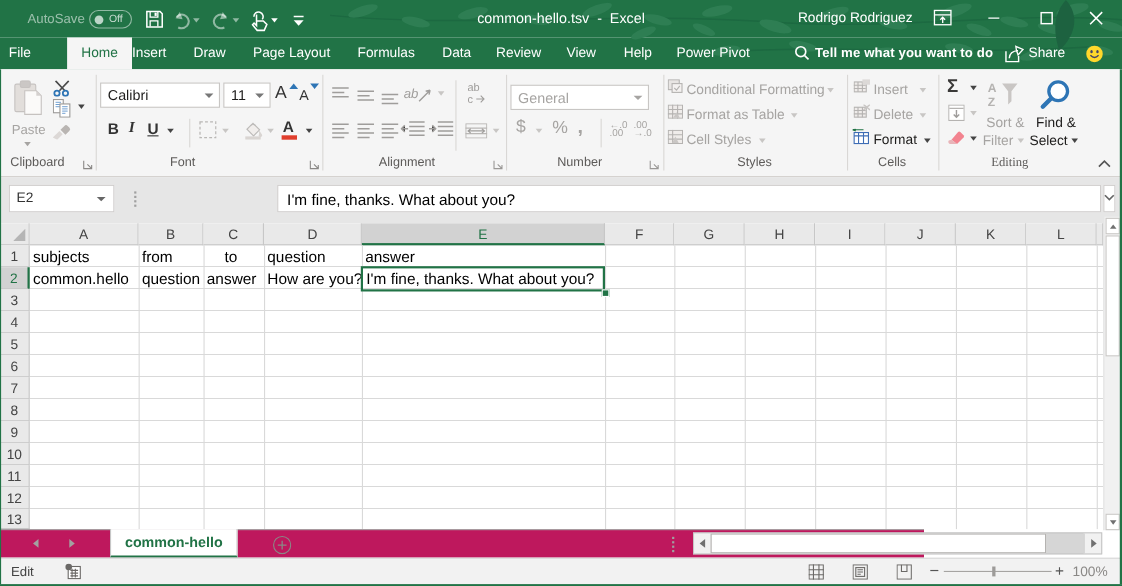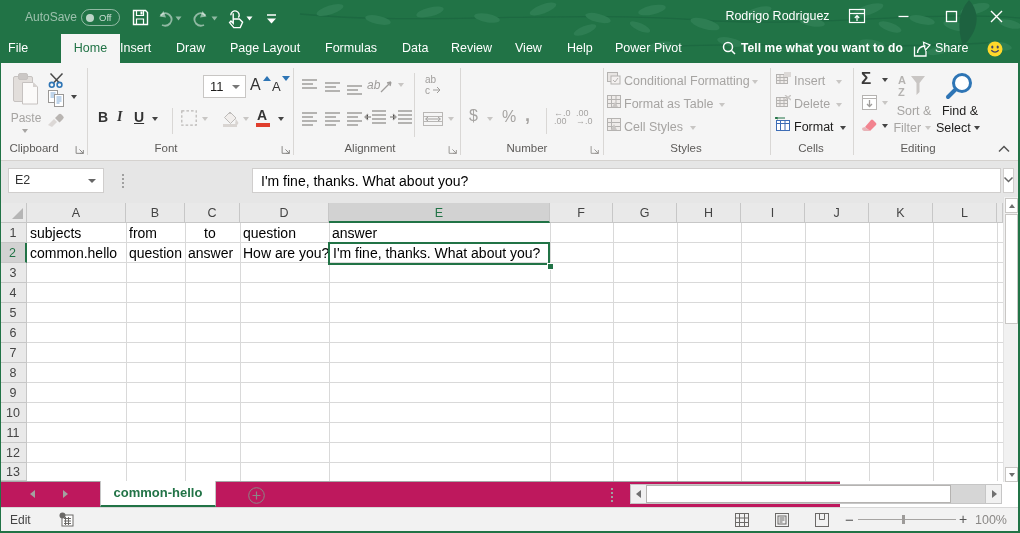--- a/index.html
+++ b/index.html
@@ -92,20 +92,21 @@
       <ellipse cx="940" cy="50" rx="13" ry="4.2" transform="rotate(-14 940 50)"></ellipse>
       <ellipse cx="1000" cy="46" rx="12" ry="4" transform="rotate(10 1000 46)"></ellipse>
     </g>
     <path d="M969 0 C 980 12, 980 30, 963 46 C 957 28, 958 12, 969 0 Z" fill="#1d6240"></path>
 </svg>
   <div class="abs ttext" id="autosave">AutoSave</div>
   <div class="abs" id="aspill">
       <span class="dot"></span>
       <span class="off">Off</span>
     </div>
+  <div class="abs ttext" id="title">common-hello.tsv&nbsp;&nbsp;-&nbsp;&nbsp;Excel</div>
   <div class="abs ttext" id="uname">Rodrigo Rodriguez</div>
   <svg class="abs" id="qat" style="left:128px;top:5px" width="160" height="26" viewBox="0 0 160 26">
 
     <g stroke="#fff" fill="none">
       <path d="M5.5 5.5 h12 l2 2 v12 h-14 z" stroke-width="1.4"></path>
       <path d="M8.5 5.5 v5 h7 v-5" stroke-width="1.2"></path>
       <rect x="12.5" y="6.5" width="2" height="3" fill="#fff" stroke="none"></rect>
       <path d="M8.5 19 v-5 h7 v5" stroke-width="1.2"></path>
     </g>
 
@@ -206,20 +207,24 @@
     <div class="abs" style="left:71px;top:32px;width:0;height:0;border-left:3.5px solid transparent;border-right:3.5px solid transparent;border-top:4px solid #444;"></div>
     <svg class="abs" style="left:47px;top:49px" width="18" height="15" viewBox="0 0 18 15">
       <path d="M1 13 L7 7 l3 3 -5 5 z" fill="#dcd8d6"></path>
       <path d="M8 6 l3.5-3.5 a2 2 0 0 1 3 0 l1.5 1.5 a2 2 0 0 1 0 3 L12.5 10.5 z" fill="#b9b5b2"></path>
     </svg>
     <div class="glabel" style="left:-16px;">Clipboard</div>
     <svg class="dlaunch" style="left:75px;" width="9" height="9" viewBox="0 0 9 9">
         <path d="M1 1 v6.5 h6.5 M4 4 l3.5 3.5 M7.5 4.5 v3 h-3" stroke="#8a8886" stroke-width="0.9" fill="none"></path>
       </svg>
 
+    <div class="combo" style="left:91px;top:12px;width:109px;height:23px;">
+        <span style="position:absolute;left:6px;top:3px;font-size:13px;color:#1e1d1c;">Calibri</span>
+        <span class="ar"></span>
+      </div>
     <div class="combo" style="left:203px;top:12px;width:43px;height:23px;">
         <span style="position:absolute;left:6px;top:3px;font-size:13px;color:#1e1d1c;">11</span>
         <span class="ar"></span>
       </div>
     <div class="abs" style="left:250px;top:13px;font-size:16px;color:#333;">A<span style="position:absolute;left:13px;top:0px;width:0;height:0;border-left:4px solid transparent;border-right:4px solid transparent;border-bottom:5px solid #2e75b5;"></span></div>
     <div class="abs" style="left:272px;top:16px;font-size:13px;color:#333;">A<span style="position:absolute;left:10px;top:-3px;width:0;height:0;border-left:4px solid transparent;border-right:4px solid transparent;border-top:5px solid #2e75b5;"></span></div>
     <div class="abs" style="left:98px;top:46px;font-size:14px;font-weight:bold;color:#333;">B</div>
     <div class="abs" style="left:117px;top:46px;font-size:14px;font-style:italic;font-weight:bold;color:#333;font-family:'Liberation Serif',serif;">I</div>
     <div class="abs" style="left:134px;top:46px;font-size:14px;font-weight:bold;color:#333;text-decoration:underline;">U</div>
     <div class="abs" style="left:152px;top:54px;width:0;height:0;border-left:3.5px solid transparent;border-right:3.5px solid transparent;border-top:4px solid #444;"></div>
@@ -281,20 +286,24 @@
       <rect x="0.5" y="0.5" width="19" height="13" fill="none" stroke="#b9b7b5"></rect>
       <path d="M0 4.5h20M0 9.5h20" stroke="#b9b7b5"></path>
       <path d="M3 7 h14 M5 5 l-2.5 2 2.5 2 M15 5 l2.5 2 -2.5 2" stroke="#9f9d9b" fill="none"></path>
     </svg>
     <div class="abs" style="left:448px;top:54px;width:0;height:0;border-left:3.5px solid transparent;border-right:3.5px solid transparent;border-top:4px solid #c8c6c4;"></div>
     <div class="glabel" style="left:320px;">Alignment</div>
     <svg class="dlaunch" style="left:448px;" width="9" height="9" viewBox="0 0 9 9">
         <path d="M1 1 v6.5 h6.5 M4 4 l3.5 3.5 M7.5 4.5 v3 h-3" stroke="#9a9896" stroke-width="0.9" fill="none"></path>
       </svg>
 
+    <div class="combo" style="left:464px;top:14px;width:126px;height:23px;">
+        <span style="position:absolute;left:6px;top:4px;font-size:13px;color:#a6a4a2;">General</span>
+        <span class="ar" style="border-top-color:#a6a4a2;"></span>
+      </div>
     <div class="abs" style="left:469px;top:44px;font-size:16px;color:#a6a4a2;">$</div>
     <div class="abs" style="left:487px;top:54px;width:0;height:0;border-left:3.5px solid transparent;border-right:3.5px solid transparent;border-top:4px solid #c8c6c4;"></div>
     <div class="abs" style="left:502px;top:45px;font-size:16px;color:#a6a4a2;">%</div>
     <div class="abs" style="left:525px;top:42px;font-size:18px;font-weight:bold;color:#a6a4a2;">,</div>
     <div class="gsep" style="left:546px;top:45px;height:26px;"></div>
     <div class="abs" style="left:554px;top:46px;font-size:9px;color:#a6a4a2;line-height:8px;">←.0<br>.00</div>
     <div class="abs" style="left:576px;top:46px;font-size:9px;color:#a6a4a2;line-height:8px;">.00<br>→.0</div>
     <div class="glabel" style="left:477px;">Number</div>
     <svg class="dlaunch" style="left:590px;" width="9" height="9" viewBox="0 0 9 9">
         <path d="M1 1 v6.5 h6.5 M4 4 l3.5 3.5 M7.5 4.5 v3 h-3" stroke="#9a9896" stroke-width="0.9" fill="none"></path>
@@ -365,21 +374,21 @@
       <path d="M13 2 h14 l-5.5 7 v9 l-3 3 v-12 z" fill="#c9c6c4"></path>
     </svg>
     <div class="abs gray" style="left:894px;top:40.5px;width:40px;text-align:center;font-size:12.5px;">Sort &amp;</div>
     <div class="abs gray" style="left:890px;top:57.5px;width:44px;text-align:center;font-size:12.5px;">Filter <span style="display:inline-block;width:0;height:0;border-left:3.5px solid transparent;border-right:3.5px solid transparent;border-top:4px solid #c8c6c4;vertical-align:middle;"></span></div>
     <svg class="abs" style="left:944px;top:9px" width="30" height="30" viewBox="0 0 30 30">
         <circle cx="18" cy="11" r="8.5" fill="#fff" stroke="#2e75b5" stroke-width="3"></circle>
         <path d="M11.5 17.5 L4 25" stroke="#2e75b5" stroke-width="4" stroke-linecap="round"></path>
       </svg>
     <div class="abs" style="left:938px;top:40.5px;width:44px;text-align:center;font-size:12.5px;color:#1e1d1c;">Find &amp;</div>
     <div class="abs" style="left:934px;top:57.5px;width:48px;text-align:center;font-size:12.5px;color:#1e1d1c;">Select <span style="display:inline-block;width:0;height:0;border-left:3.5px solid transparent;border-right:3.5px solid transparent;border-top:4px solid #444;vertical-align:middle;"></span></div>
-    <div class="glabel" style="left:868px;">Editing</div>
+    <div class="glabel" style="left:868px;font-family:Liberation Serif, serif;">Editing</div>
     <svg class="abs" style="left:998px;top:82px" width="12" height="8" viewBox="0 0 12 8">
         <path d="M1 6.5 L6 1.5 L11 6.5" stroke="#555" stroke-width="1.5" fill="none"></path>
       </svg>
   </div>
 
   <div class="abs" id="fbar"></div>
   <div class="abs" id="fbarcontent" style="left:0;top:161px;width:1020px;height:42px;">
     <div class="fbox" style="left:8px;width:96px;">
         <span style="position:absolute;left:6px;top:4px;font-size:12.5px;color:#333;">E2</span>
         <span style="position:absolute;right:7px;top:10px;width:0;height:0;border-left:4px solid transparent;border-right:4px solid transparent;border-top:4px solid #666;"></span>

